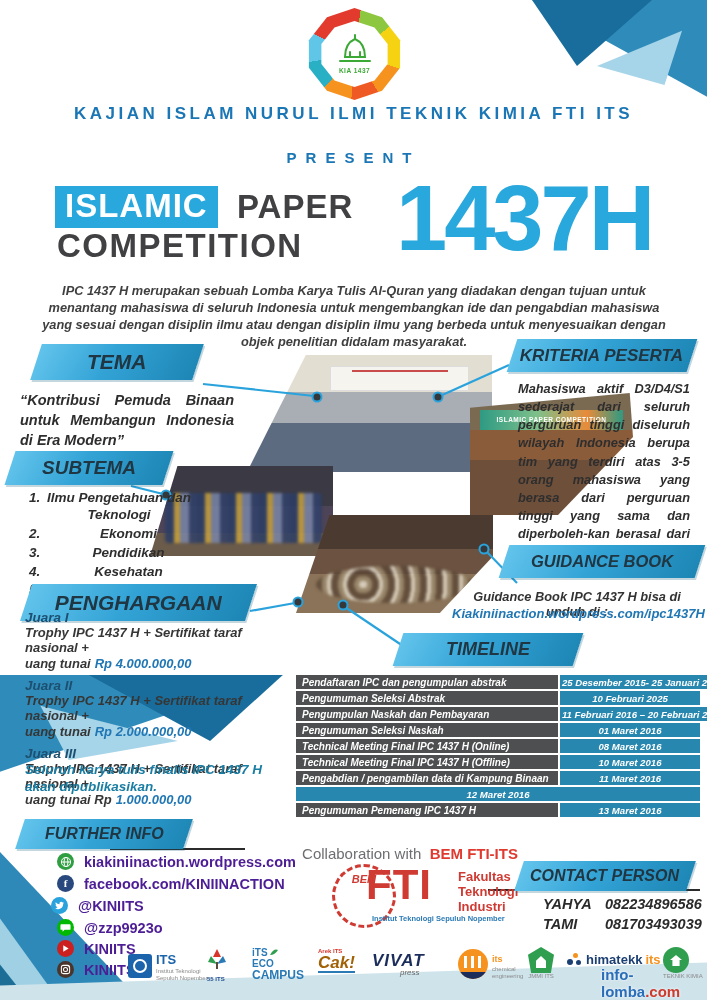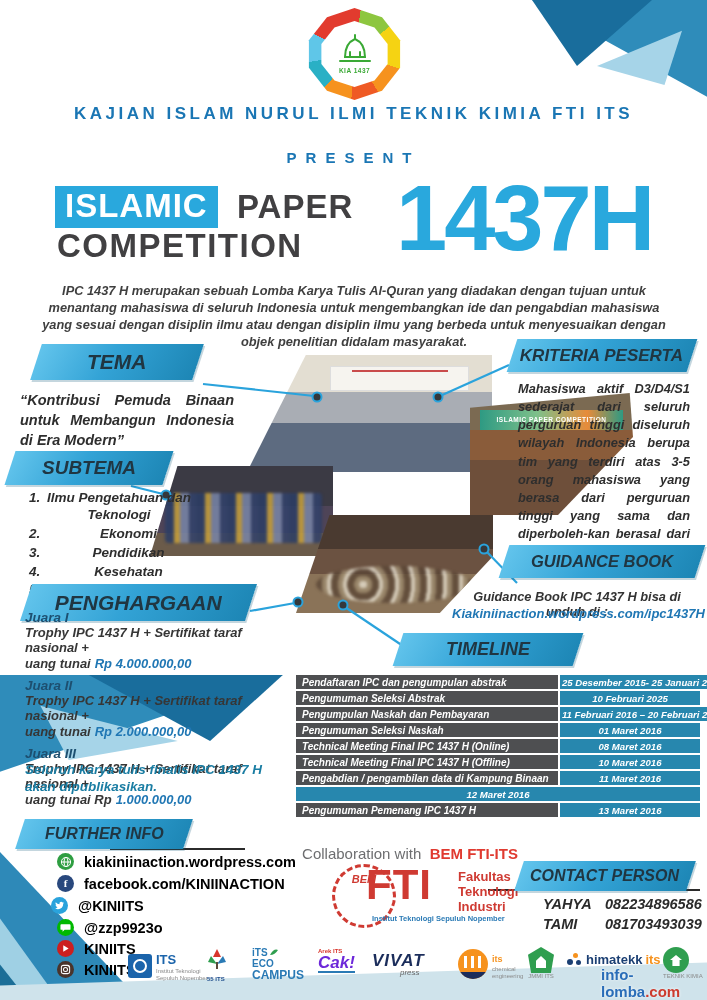--- a/index.html
+++ b/index.html
@@ -79,21 +79,21 @@
   .tl-row{display:flex;gap:2px;margin-bottom:2px;}
   .tl-label{flex:0 0 250px;background:#4e4f51;color:#fff;font-size:10px;font-weight:bold;
             font-style:italic;padding:1.5px 6px;}
   .tl-date{flex:1;background:#2787ae;color:#fff;font-size:9.6px;font-weight:bold;font-style:italic;
            padding:1.5px 2px;text-align:center;white-space:nowrap;}
 
   
   .soc-row{position:absolute;display:flex;align-items:center;gap:10px;z-index:3;}
   .soc-ic{width:17px;height:17px;border-radius:50%;display:flex;align-items:center;justify-content:center;
           color:#fff;font-size:11px;font-weight:bold;flex:0 0 17px;line-height:1;}
-  .soc-label{font-size:14.5px;font-weight:600;color:#000000;}
+  .soc-label{font-size:14.5px;font-weight:600;color:#4c1d95;}
   .rule{position:absolute;background:#2b2b2b;height:2px;z-index:2;}
 
   
   .collab{position:absolute;left:290px;top:845px;width:240px;text-align:center;font-size:15px;
           color:#6d6e70;z-index:3;}
   .collab b{color:#e03a30;font-weight:bold;}
   .bem{position:absolute;left:332px;top:862px;width:210px;height:72px;z-index:3;}
   .gear{position:absolute;left:0;top:2px;width:58px;height:58px;border:3px dashed #cf3a32;border-radius:50%;}
   .gear span{position:absolute;left:0;right:0;top:6px;text-align:center;color:#cf3a32;
              font-weight:bold;font-style:italic;font-size:11px;}
@@ -133,21 +133,21 @@
        filter:blur(1.5px);opacity:.8;border-radius:50%;}
 
   
   .pl{position:absolute;z-index:3;}
   .plbox{display:flex;align-items:center;gap:4px;}
   .its-mark{width:24px;height:24px;background:#1b64ab;border-radius:3px;position:relative;}
   .its-mark::after{content:"";position:absolute;inset:5px;border:2px solid #fff;border-radius:50%;}
   .its-txt{color:#1b64ab;font-weight:bold;font-size:13px;line-height:1;}
   .tiny{font-size:6px;color:#8a8a8a;line-height:1.1;}
   .eco{color:#2a7ab5;font-weight:bold;font-size:10px;line-height:1.05;}
-  .cak{color:#6d28d9;font-weight:bold;font-style:italic;font-size:17px;line-height:1;
+  .cak{color:#a16207;font-weight:bold;font-style:italic;font-size:17px;line-height:1;
        border-bottom:2px solid #2a7ab5;}
   .arek{color:#d8352b;font-size:6px;font-weight:bold;}
   .vivat{color:#1b2d5b;font-weight:bold;font-style:italic;font-size:17px;letter-spacing:1px;line-height:1;}
   .press{color:#666;font-style:italic;font-size:8px;margin-left:28px;display:block;margin-top:-2px;}
   .chem-c{width:30px;height:30px;border-radius:50%;background:#f6921e;position:relative;overflow:hidden;}
   .chem-c::before{content:"";position:absolute;left:6px;top:7px;width:18px;height:12px;
        background:repeating-linear-gradient(90deg,#fff 0 3px,transparent 3px 7px);}
   .chem-c::after{content:"";position:absolute;left:0;bottom:0;width:100%;height:7px;background:#1b2d5b;}
   .chem-t{color:#f6921e;font-weight:bold;font-size:9px;line-height:1;}
   .emb{width:26px;height:26px;background:#2f9e4f;clip-path:polygon(50% 0,100% 30%,88% 100%,12% 100%,0 30%);

